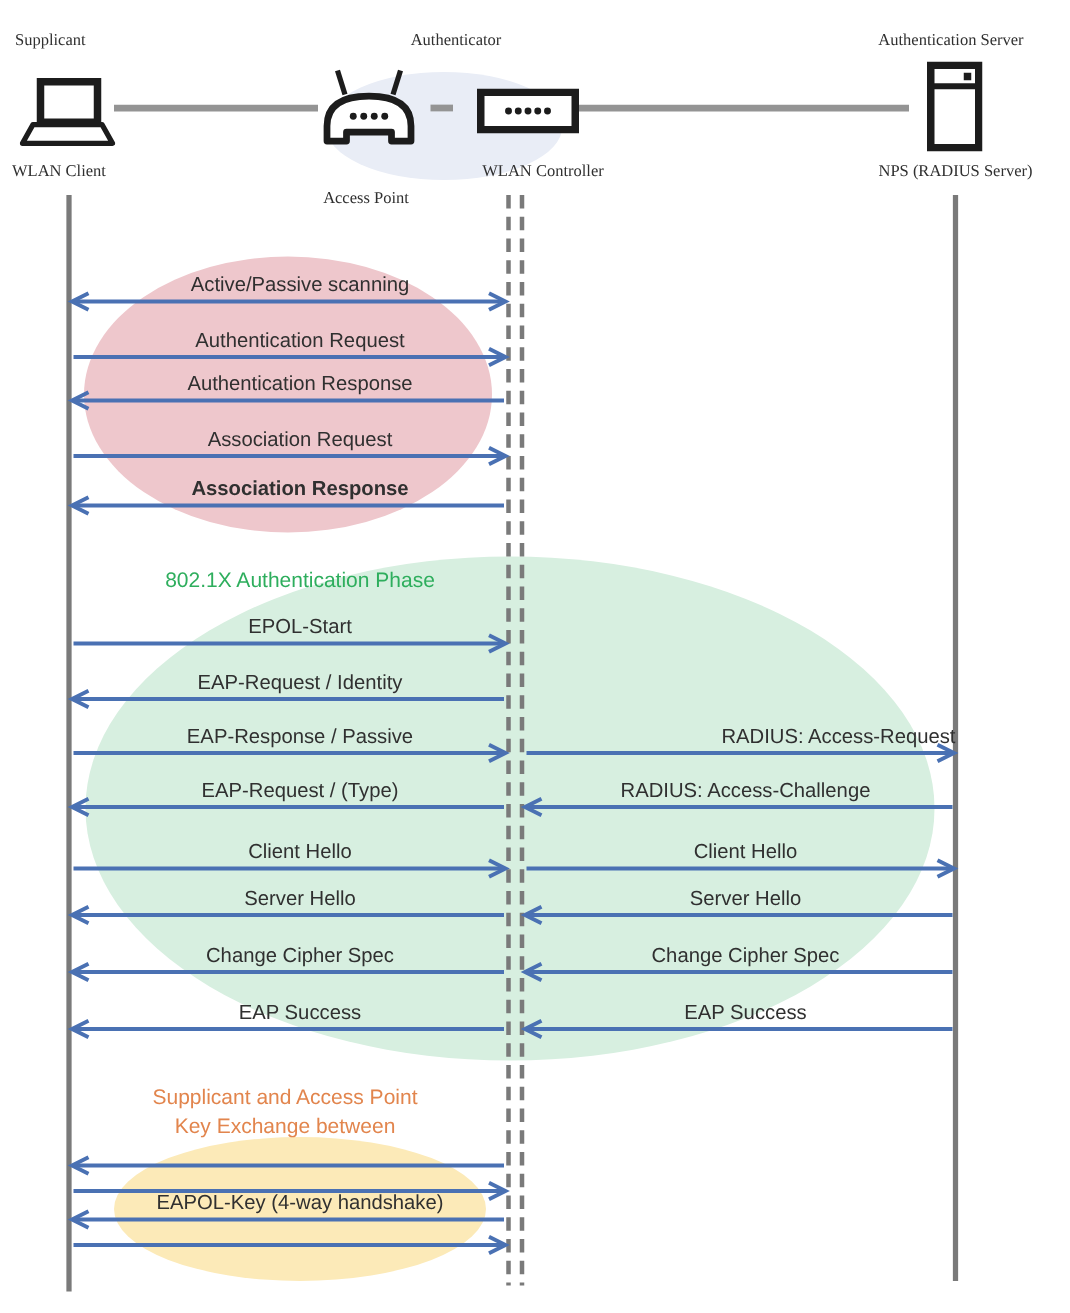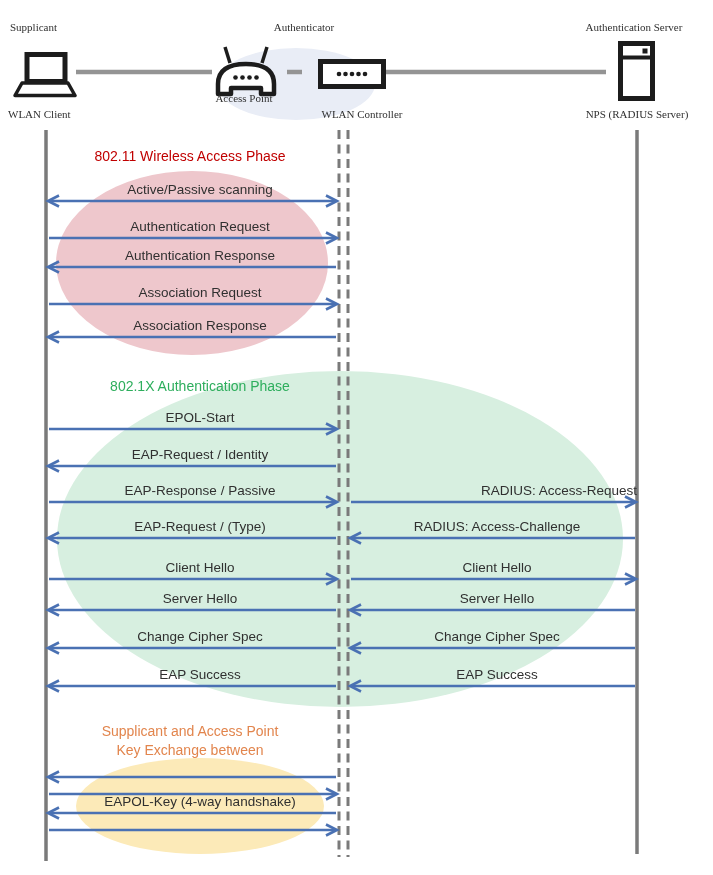--- a/index.html
+++ b/index.html
@@ -121,37 +121,36 @@
     <circle cx="47" cy="15" r="2.3" fill="#1c1c1c"></circle>
   </svg>
 
   <svg class="icon" style="left:618px;top:41px" width="37" height="60" viewBox="0 0 37 60">
     <rect x="2.5" y="2.5" width="32" height="55" fill="#fff" stroke="#1c1c1c" stroke-width="5"></rect>
     <line x1="2.5" y1="16.5" x2="34.5" y2="16.5" stroke="#1c1c1c" stroke-width="4"></line>
     <rect x="24.5" y="7.5" width="5" height="5" fill="#1c1c1c"></rect>
   </svg>
 
   <div class="node-label" style="left:8px;top:106px">WLAN Client</div>
-  <div class="node-label centered" style="left:184px;top:90px;width:120px">Access Point</div>
+  <div class="node-label centered" style="left:184px;top:124px;width:120px">Access Point</div>
   <div class="node-label centered" style="left:297px;top:106px;width:130px">WLAN Controller</div>
   <div class="node-label centered" style="left:557px;top:106px;width:160px">NPS (RADIUS Server)</div>
 
-  <div class="phase-title p1" style="left:90px;top:147px;width:200px">802.11 Wireless Access Phase</div>
   <div class="phase-title p2" style="left:100px;top:377px;width:200px">802.1X Authentication Phase</div>
   <div class="phase-title p3" style="left:90px;top:722px;width:200px">
     <div>Supplicant and Access Point</div>
     <div>Key Exchange between</div>
   </div>
 
   <div id="labels-layer">
       <div class="msg-label" style="left: 60px; top: 182px;">Active/Passive scanning</div>
       <div class="msg-label" style="left: 60px; top: 219px;">Authentication Request</div>
       <div class="msg-label" style="left: 60px; top: 248px;">Authentication Response</div>
       <div class="msg-label" style="left: 60px; top: 285px;">Association Request</div>
-      <div class="msg-label" style="left: 60px; top: 318px;">Association Response</div>
+      <div class="msg-label" style="left: 60px; top: 318px; font-weight: bold;">Association Response</div>
       <div class="msg-label" style="left: 60px; top: 410px;">EPOL-Start</div>
       <div class="msg-label" style="left: 60px; top: 447px;">EAP-Request / Identity</div>
       <div class="msg-label" style="left: 60px; top: 483px;">EAP-Response / Passive</div>
       <div class="msg-label" style="left: 60px; top: 519px;">EAP-Request / (Type)</div>
       <div class="msg-label" style="left: 60px; top: 560px;">Client Hello</div>
       <div class="msg-label" style="left: 60px; top: 591px;">Server Hello</div>
       <div class="msg-label" style="left: 60px; top: 629px;">Change Cipher Spec</div>
       <div class="msg-label" style="left: 60px; top: 667px;">EAP Success</div>
       <div class="msg-label" style="left: 60px; top: 794px;">EAPOL-Key (4-way handshake)</div>
       <div class="msg-label" style="left: 357px; top: 483px; text-align: right;">RADIUS: Access-Request</div>

